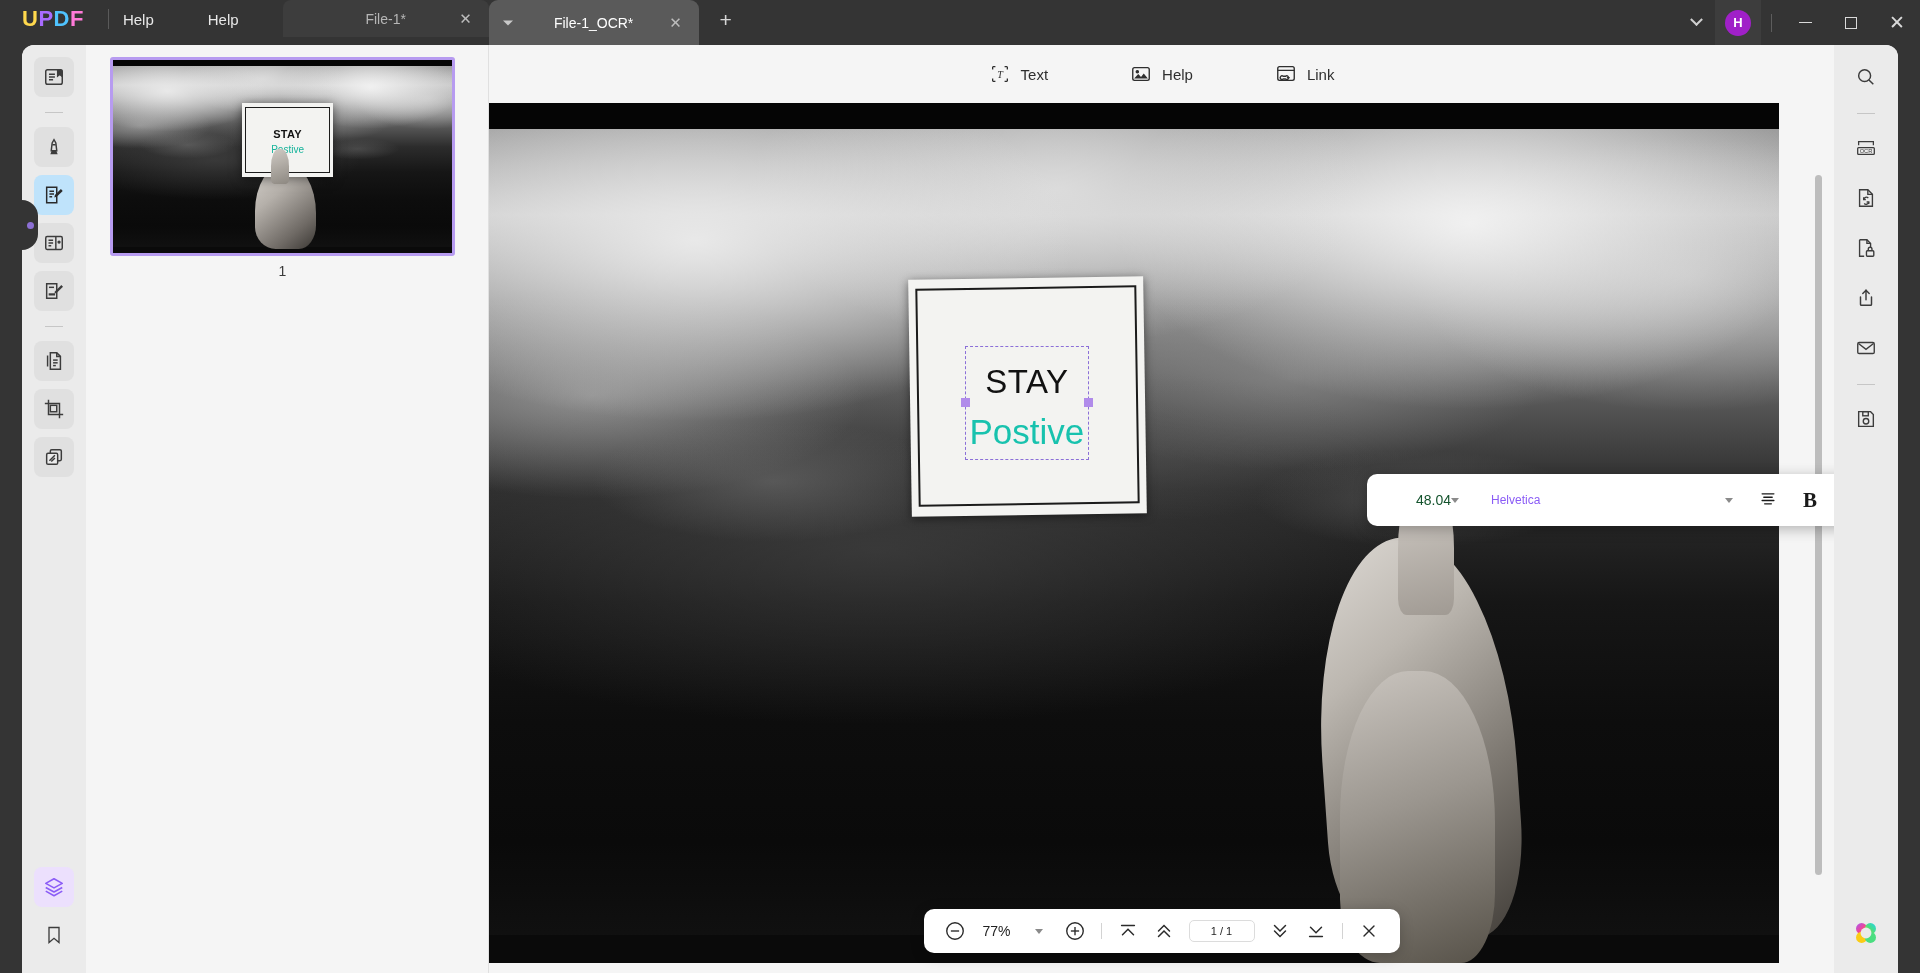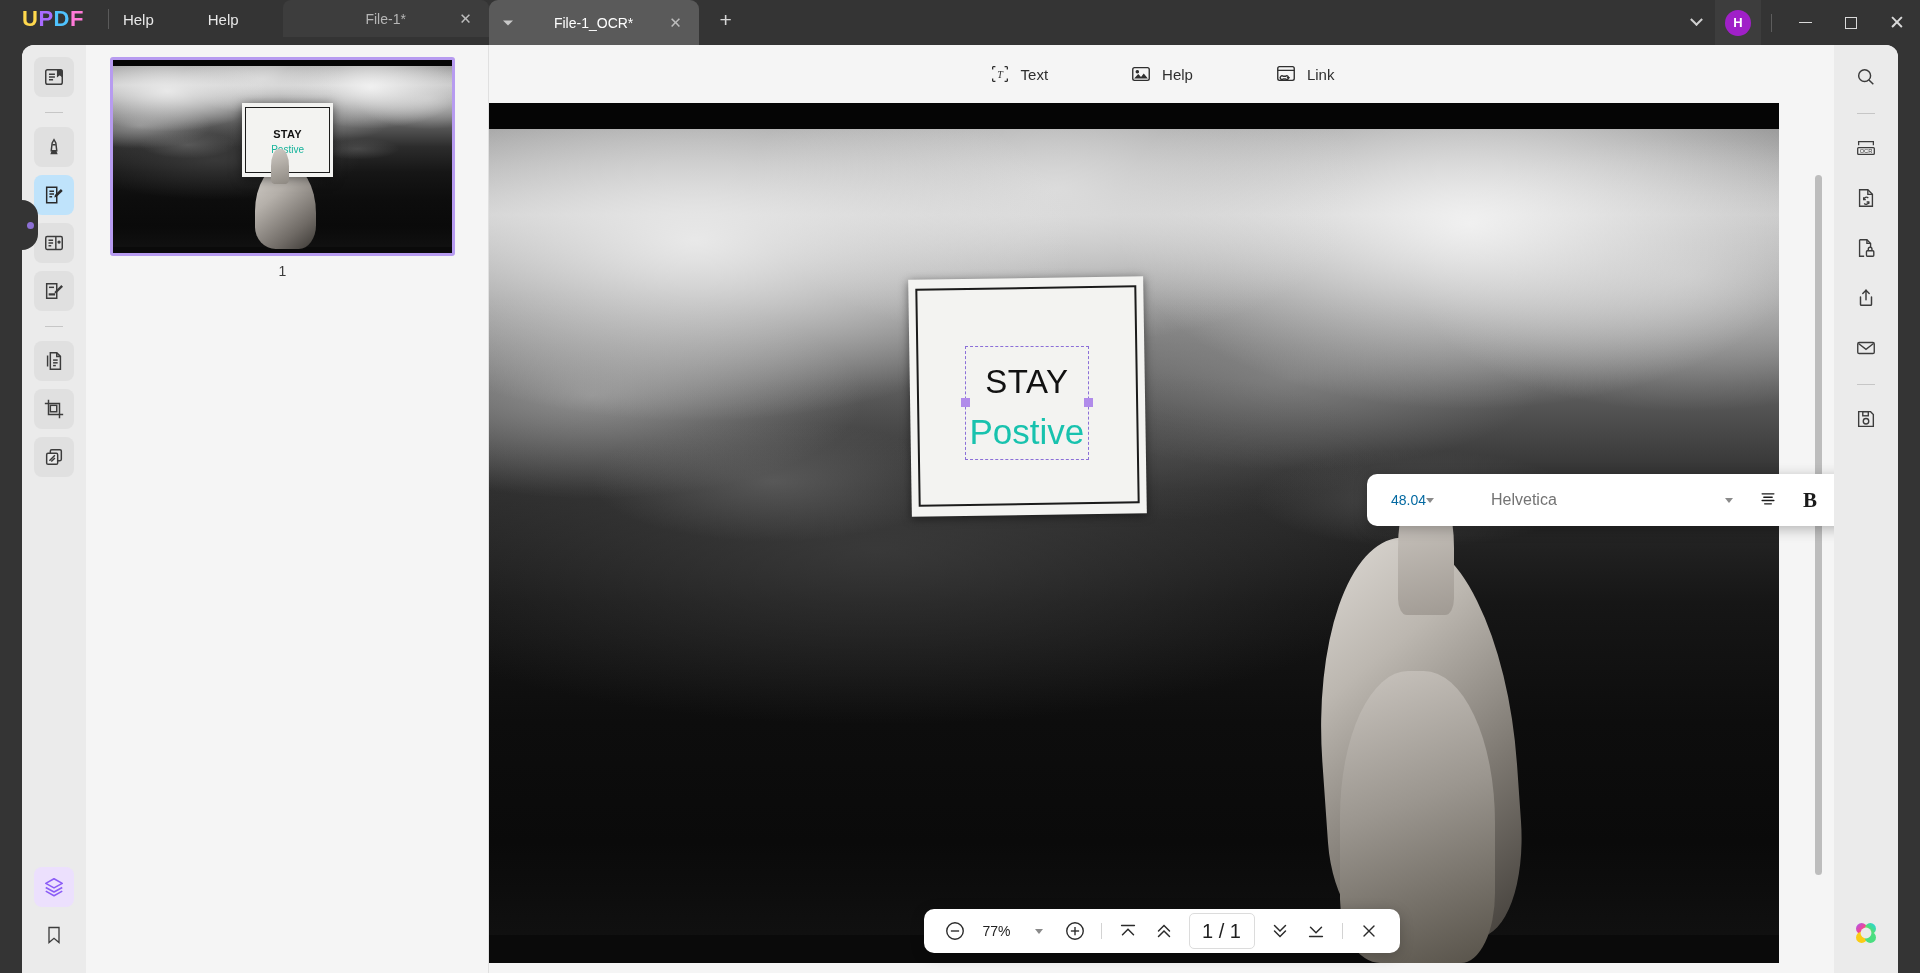--- a/index.html
+++ b/index.html
@@ -271,30 +271,30 @@
 
   
   .fmt-bar {
     position: absolute; z-index: 30;
     left: 878px; top: 371px; width: 550px; height: 52px;
     background: #fff; border-radius: 10px;
     box-shadow: 0 3px 14px rgba(0,0,0,.28);
     display: flex; align-items: center; padding: 0 8px;
   }
   .fmt-size {
-    width: 92px; display: flex; align-items: center; justify-content: flex-start;
-    padding: 0 8px 0 16px; font-size: 14px; color: #0369a1;
+    width: 92px; display: flex; align-items: center; justify-content: flex-end;
+    padding: 0 8px 0 16px; font-size: 14px; color: #14532d;
   }
   .caret-sm {
     width: 0; height: 0; border-left: 4.5px solid transparent; border-right: 4.5px solid transparent;
     border-top: 5px solid #8a8a8a;
   }
   .fmt-font {
     flex: 1; display: flex; align-items: center; justify-content: space-between;
-    padding: 0 14px 0 24px; font-size: 16px; color: #737373;
+    padding: 0 14px 0 24px; font-size: 12px; color: #8b5cf6;
     max-width: 280px;
   }
   .fmt-btn {
     width: 42px; height: 40px; display: flex; align-items: center; justify-content: center;
     color: #1a1a1a;
   }
   .fmt-b { font-family: "Liberation Serif", serif; font-weight: bold; font-size: 21px; }
   .fmt-i { font-family: "Liberation Serif", serif; font-style: italic; font-size: 21px; }
 
   
@@ -305,23 +305,23 @@
     box-shadow: 0 3px 14px rgba(0,0,0,.22);
     display: flex; align-items: center; padding: 0 14px; gap: 2px;
   }
   .nav-btn {
     width: 34px; height: 34px; display: flex; align-items: center; justify-content: center;
     color: #2b2b2b;
   }
   .zoom-val { font-size: 14px; color: #222; width: 46px; text-align: center; }
   .nav-div { width: 1px; height: 16px; background: #d3d3d3; margin: 0 7px; }
   .page-ind {
-    min-width: 66px; height: 36px; border: 1px solid #dcdcdc; border-radius: 5px;
+    min-width: 66px; height: 22px; border: 1px solid #dcdcdc; border-radius: 5px;
     display: flex; align-items: center; justify-content: center;
-    font-size: 20px; color: #1f1f1f; padding: 0 10px; margin: 0 6px;
+    font-size: 11px; color: #1f1f1f; padding: 0 10px; margin: 0 6px;
   }
 
   
   .rrail {
     position: absolute; right: 0; top: 0; width: 64px; height: 928px;
     background: #ebebeb; display: flex; flex-direction: column; align-items: center;
     padding-top: 12px;
   }
   .rrail-btn {
     width: 40px; height: 40px; border-radius: 8px; margin-bottom: 10px;

